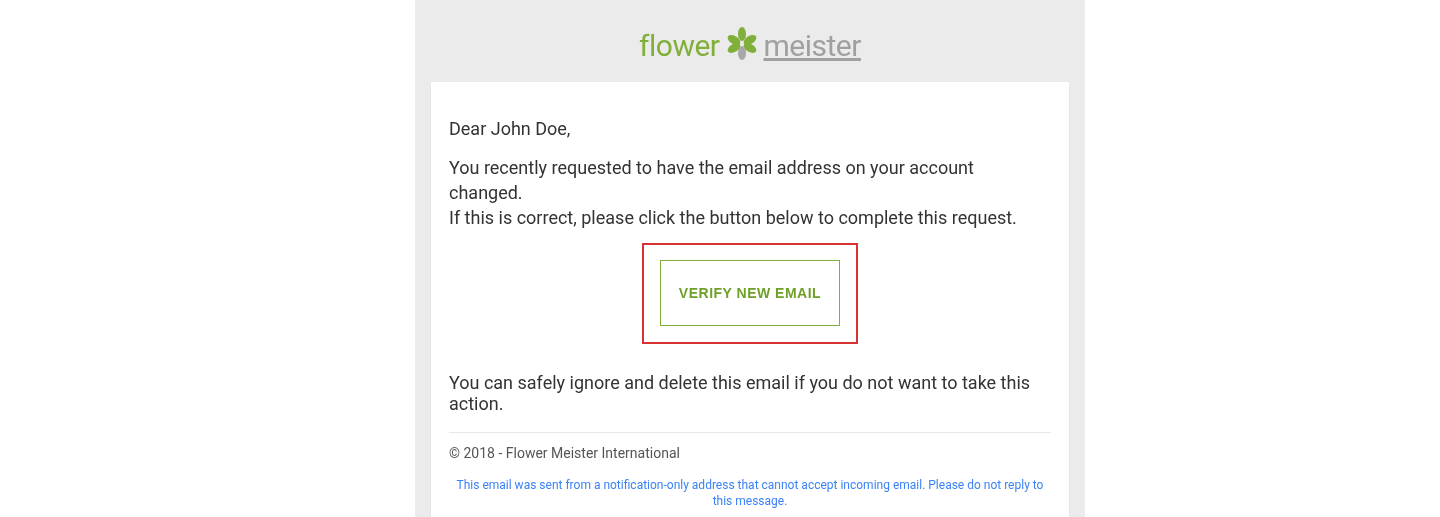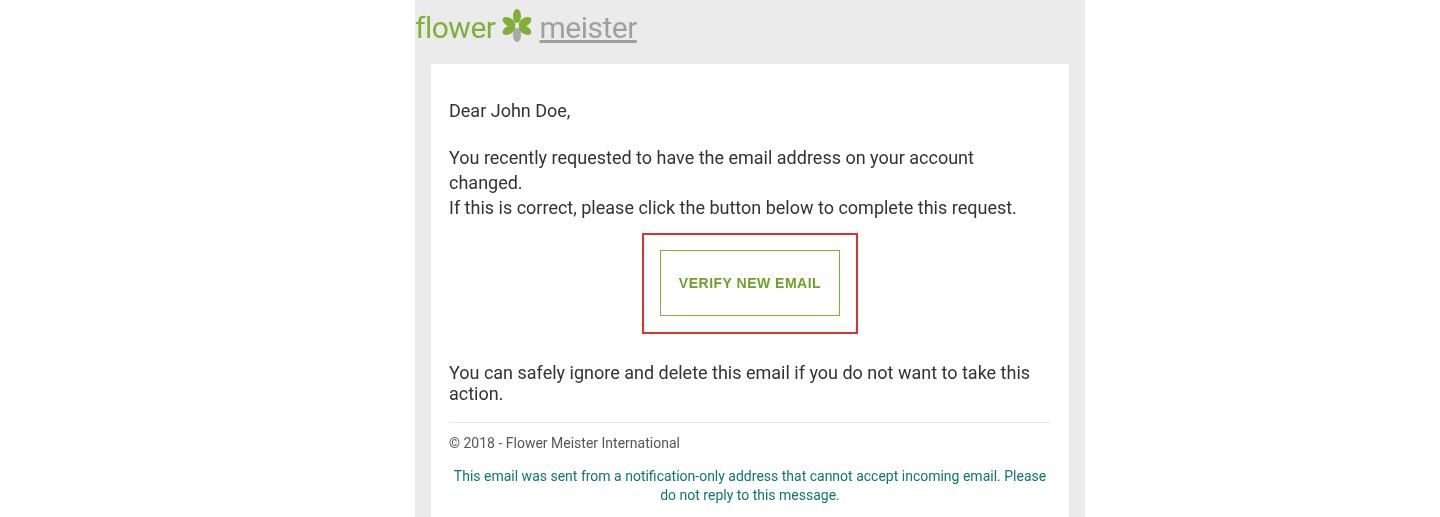--- a/index.html
+++ b/index.html
@@ -13,21 +13,22 @@
       width: 1440px;
       height: 517px;
     }
     .outer-container {
       width: 670px;
       margin-left: 415px;
       background: #ebebeb;
       padding: 0 0 32px 0;
     }
     .header-area {
-      padding: 8px 0 18px 0;
+      padding: 26px 0 18px 0;
+      text-align: center;
     }
     .logo {
       display: inline-flex;
       align-items: center;
       gap: 4px;
     }
     .logo-flower-text {
       font-size: 30px;
       font-weight: 400;
       color: #80b03a;
@@ -45,21 +46,21 @@
     }
     .content-card {
       background: #ffffff;
       margin: 0 16px;
       padding: 36px 18px 24px 18px;
       box-shadow: 0 1px 2px rgba(0,0,0,0.05);
     }
     .greeting {
       font-size: 18px;
       color: #333333;
-      margin-bottom: 24px;
+      margin-bottom: 16px;
     }
     .message-line {
       font-size: 18px;
       color: #333333;
       line-height: 1.4;
     }
     .button-highlight {
       border: 2px solid #d83232;
       display: inline-block;
       padding: 15px 16px 16px 16px;
@@ -91,22 +92,22 @@
       border-top: 1px solid #e8e8e8;
       margin: 0 0 12px 0;
     }
     .copyright {
       font-size: 14px;
       color: #555555;
       margin-bottom: 16px;
     }
     .disclaimer {
       text-align: center;
-      font-size: 14px;
-      color: #0f766e;
+      font-size: 12px;
+      color: #3b82f6;
       line-height: 1.4;
       padding: 0 4px;
     }
   </style>
 </head>
 <body>
 
 <div class="outer-container">
   <div class="header-area">
     <div class="logo">

